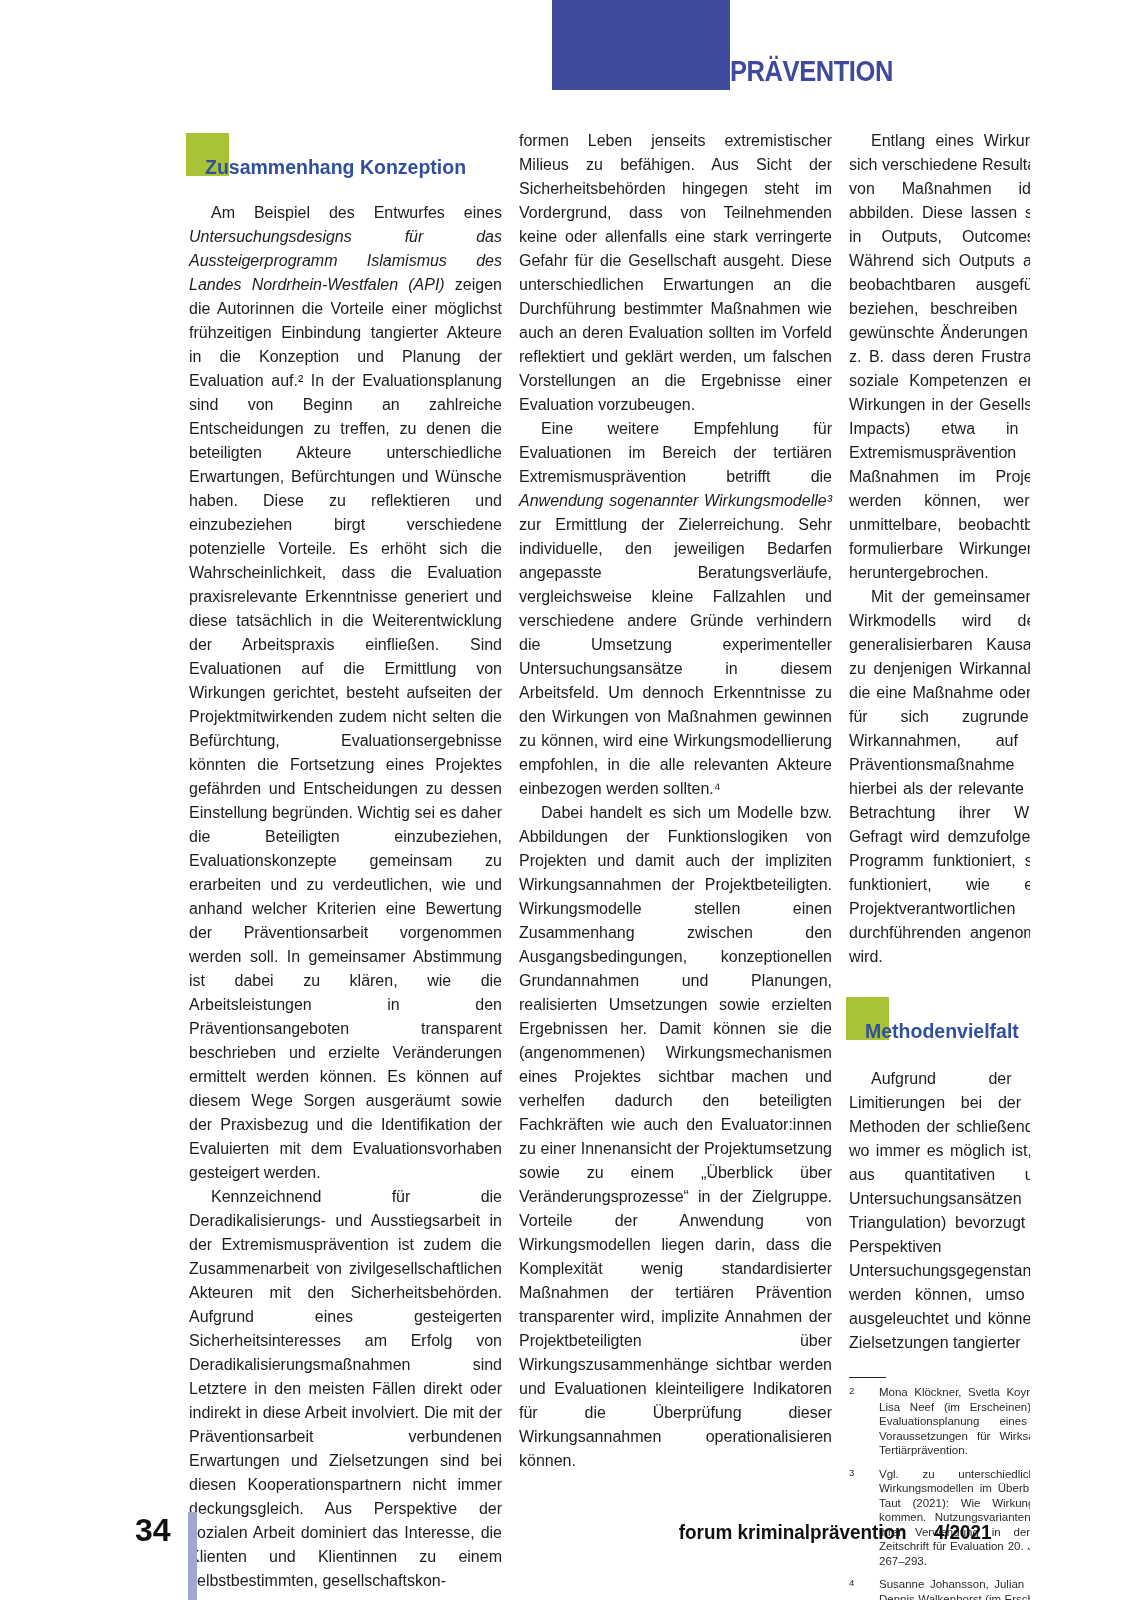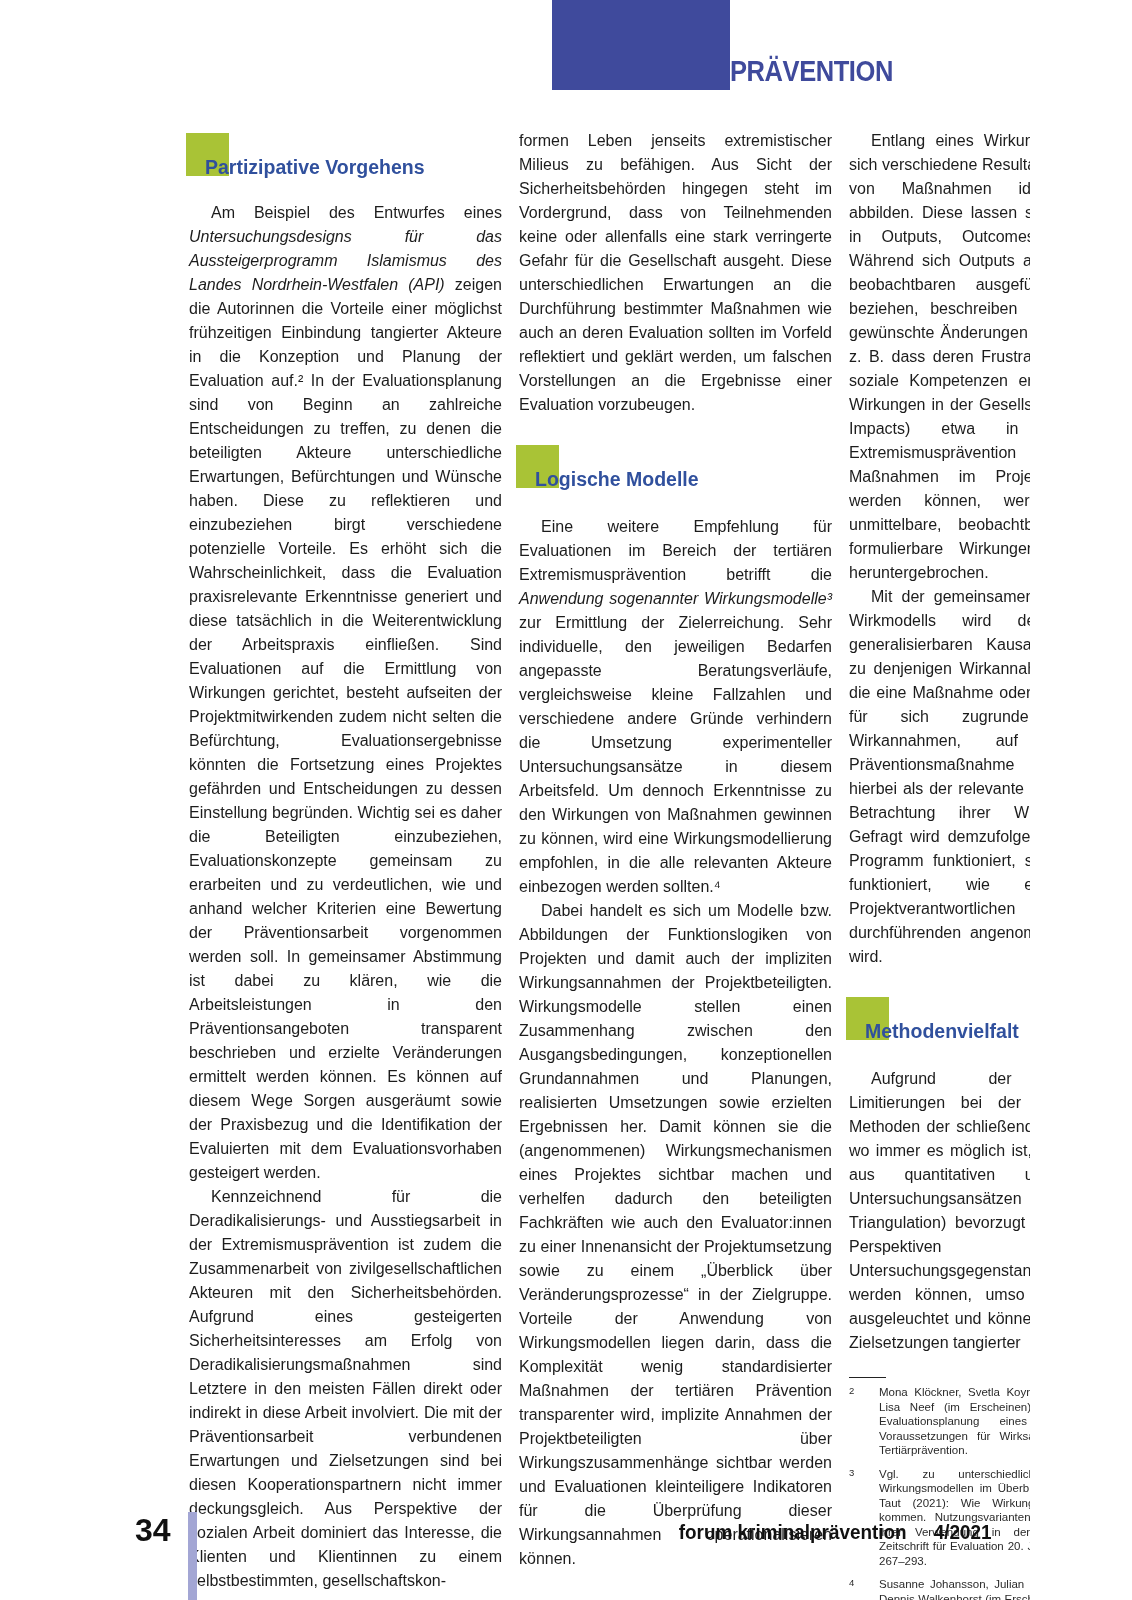--- a/index.html
+++ b/index.html
@@ -73,31 +73,27 @@
 
 <div class="page">
 
   <div class="title-box"></div>
   <div class="title-part title-white">EXTREMISMUS</div>
   <div class="title-part title-blue">PRÄVENTION</div>
 
   <div class="col col-1">
       <div class="section-heading">
         <span class="green-square"></span>
-        <span class="heading-text">Partizipative Vorgehens</span>
+        <span class="heading-text">Zusammenhang Konzeption</span>
       </div>
       <p lang="de"><span>Am Beispiel des Entwurfes eines </span><em>Untersuchungsdesigns für das Aussteigerprogramm Islamismus des Landes Nordrhein-Westfalen (API)</em><span> zeigen die Autorinnen die Vorteile einer möglichst frühzeitigen Einbindung tangierter Akteure in die Konzeption und Planung der Evaluation auf.² In der Evaluationsplanung sind von Beginn an zahlreiche Entscheidungen zu treffen, zu denen die beteiligten Akteure unterschiedliche Erwartungen, Befürchtungen und Wünsche haben. Diese zu reflektieren und einzubeziehen birgt verschiedene potenzielle Vorteile. Es erhöht sich die Wahrscheinlichkeit, dass die Evaluation praxisrelevante Erkenntnisse generiert und diese tatsächlich in die Weiterentwicklung der Arbeitspraxis einfließen. Sind Evaluationen auf die Ermittlung von Wirkungen gerichtet, besteht aufseiten der Projektmitwirkenden zudem nicht selten die Befürchtung, Evaluationsergebnisse könnten die Fortsetzung eines Projektes gefährden und Entscheidungen zu dessen Einstellung begründen. Wichtig sei es daher die Beteiligten einzubeziehen, Evaluationskonzepte gemeinsam zu erarbeiten und zu verdeutlichen, wie und anhand welcher Kriterien eine Bewertung der Präventionsarbeit vorgenommen werden soll. In gemeinsamer Abstimmung ist dabei zu klären, wie die Arbeitsleistungen in den Präventionsangeboten transparent beschrieben und erzielte Veränderungen ermittelt werden können. Es können auf diesem Wege Sorgen ausgeräumt sowie der Praxisbezug und die Identifikation der Evaluierten mit dem Evaluationsvorhaben gesteigert werden.</span></p>
       <p lang="de"><span>Kennzeichnend für die Deradikalisierungs- und Ausstiegsarbeit in der Extremismusprävention ist zudem die Zusammenarbeit von zivilgesellschaftlichen Akteuren mit den Sicherheitsbehörden. Aufgrund eines gesteigerten Sicherheitsinteresses am Erfolg von Deradikalisierungsmaßnahmen sind Letztere in den meisten Fällen direkt oder indirekt in diese Arbeit involviert. Die mit der Präventionsarbeit verbundenen Erwartungen und Zielsetzungen sind bei diesen Kooperationspartnern nicht immer deckungsgleich. Aus Perspektive der sozialen Arbeit dominiert das Interesse, die Klienten und Klientinnen zu einem selbstbestimmten, gesellschaftskon-</span></p>
     </div>
   <div class="col col-2">
       <p class="noindent" lang="de"><span>formen Leben jenseits extremistischer Milieus zu befähigen. Aus Sicht der Sicherheitsbehörden hingegen steht im Vordergrund, dass von Teilnehmenden keine oder allenfalls eine stark verringerte Gefahr für die Gesellschaft ausgeht. Diese unterschiedlichen Erwartungen an die Durchführung bestimmter Maßnahmen wie auch an deren Evaluation sollten im Vorfeld reflektiert und geklärt werden, um falschen Vorstellungen an die Ergebnisse einer Evaluation vorzubeugen.</span></p>
-      <div class="section-heading mid">
-        <span class="green-square"></span>
-        <span class="heading-text">Logische Modelle</span>
-      </div>
       <p lang="de"><span>Eine weitere Empfehlung für Evaluationen im Bereich der tertiären Extremismusprävention betrifft die </span><em>Anwendung sogenannter Wirkungsmodelle³</em><span> zur Ermittlung der Zielerreichung. Sehr individuelle, den jeweiligen Bedarfen angepasste Beratungsverläufe, vergleichsweise kleine Fallzahlen und verschiedene andere Gründe verhindern die Umsetzung experimenteller Untersuchungsansätze in diesem Arbeitsfeld. Um dennoch Erkenntnisse zu den Wirkungen von Maßnahmen gewinnen zu können, wird eine Wirkungsmodellierung empfohlen, in die alle relevanten Akteure einbezogen werden sollten.⁴</span></p>
       <p lang="de"><span>Dabei handelt es sich um Modelle bzw. Abbildungen der Funktionslogiken von Projekten und damit auch der impliziten Wirkungsannahmen der Projektbeteiligten. Wirkungsmodelle stellen einen Zusammenhang zwischen den Ausgangsbedingungen, konzeptionellen Grundannahmen und Planungen, realisierten Umsetzungen sowie erzielten Ergebnissen her. Damit können sie die (angenommenen) Wirkungsmechanismen eines Projektes sichtbar machen und verhelfen dadurch den beteiligten Fachkräften wie auch den Evaluator:innen zu einer Innenansicht der Projektumsetzung sowie zu einem „Überblick über Veränderungsprozesse“ in der Zielgruppe. Vorteile der Anwendung von Wirkungsmodellen liegen darin, dass die Komplexität wenig standardisierter Maßnahmen der tertiären Prävention transparenter wird, implizite Annahmen der Projektbeteiligten über Wirkungszusammenhänge sichtbar werden und Evaluationen kleinteiligere Indikatoren für die Überprüfung dieser Wirkungsannahmen operationalisieren können.</span></p>
     </div>
   <div class="col col-3">
   <p lang="de"><span>Entlang eines Wirkungsmodells lassen sich verschiedene Resultate und Wirkungen von Maßnahmen identifizieren und abbilden. Diese lassen sich unterscheiden in Outputs, Outcomes und Impacts. Während sich Outputs auf die unmittelbar beobachtbaren ausgeführten Aktivitäten beziehen, beschreiben Outcomes bereits gewünschte Änderungen in der Zielgruppe, z. B. dass deren Frustrationstoleranz oder soziale Kompetenzen erhöht werden. Da Wirkungen in der Gesellschaft (sogenannte Impacts) etwa in der tertiären Extremismusprävention nicht kausal auf Maßnahmen im Projekt zurückgeführt werden können, werden diese auf unmittelbare, beobachtbare und positiv formulierbare Wirkungen und Resultate heruntergebrochen.</span></p>
       <p lang="de"><span>Mit der gemeinsamen Erstellung eines Wirkmodells wird der Fokus von generalisierbaren Kausalbeziehungen hin zu denjenigen Wirkannahmen verschoben, die eine Maßnahme oder ein Projekt selbst für sich zugrunde legen. Die Wirkannahmen, auf denen eine Präventionsmaßnahme aufbaut, werden hierbei als der relevante Referenzpunkt zur Betrachtung ihrer Wirkung gesehen. Gefragt wird demzufolge nicht nur, ob ein Programm funktioniert, sondern ob es so funktioniert, wie es von den Projektverantwortlichen und -durchführenden angenommen und gewollt wird.</span></p>
       <div class="section-heading mid">
         <span class="green-square"></span>
         <span class="heading-text">Methodenvielfalt</span>
       </div>

